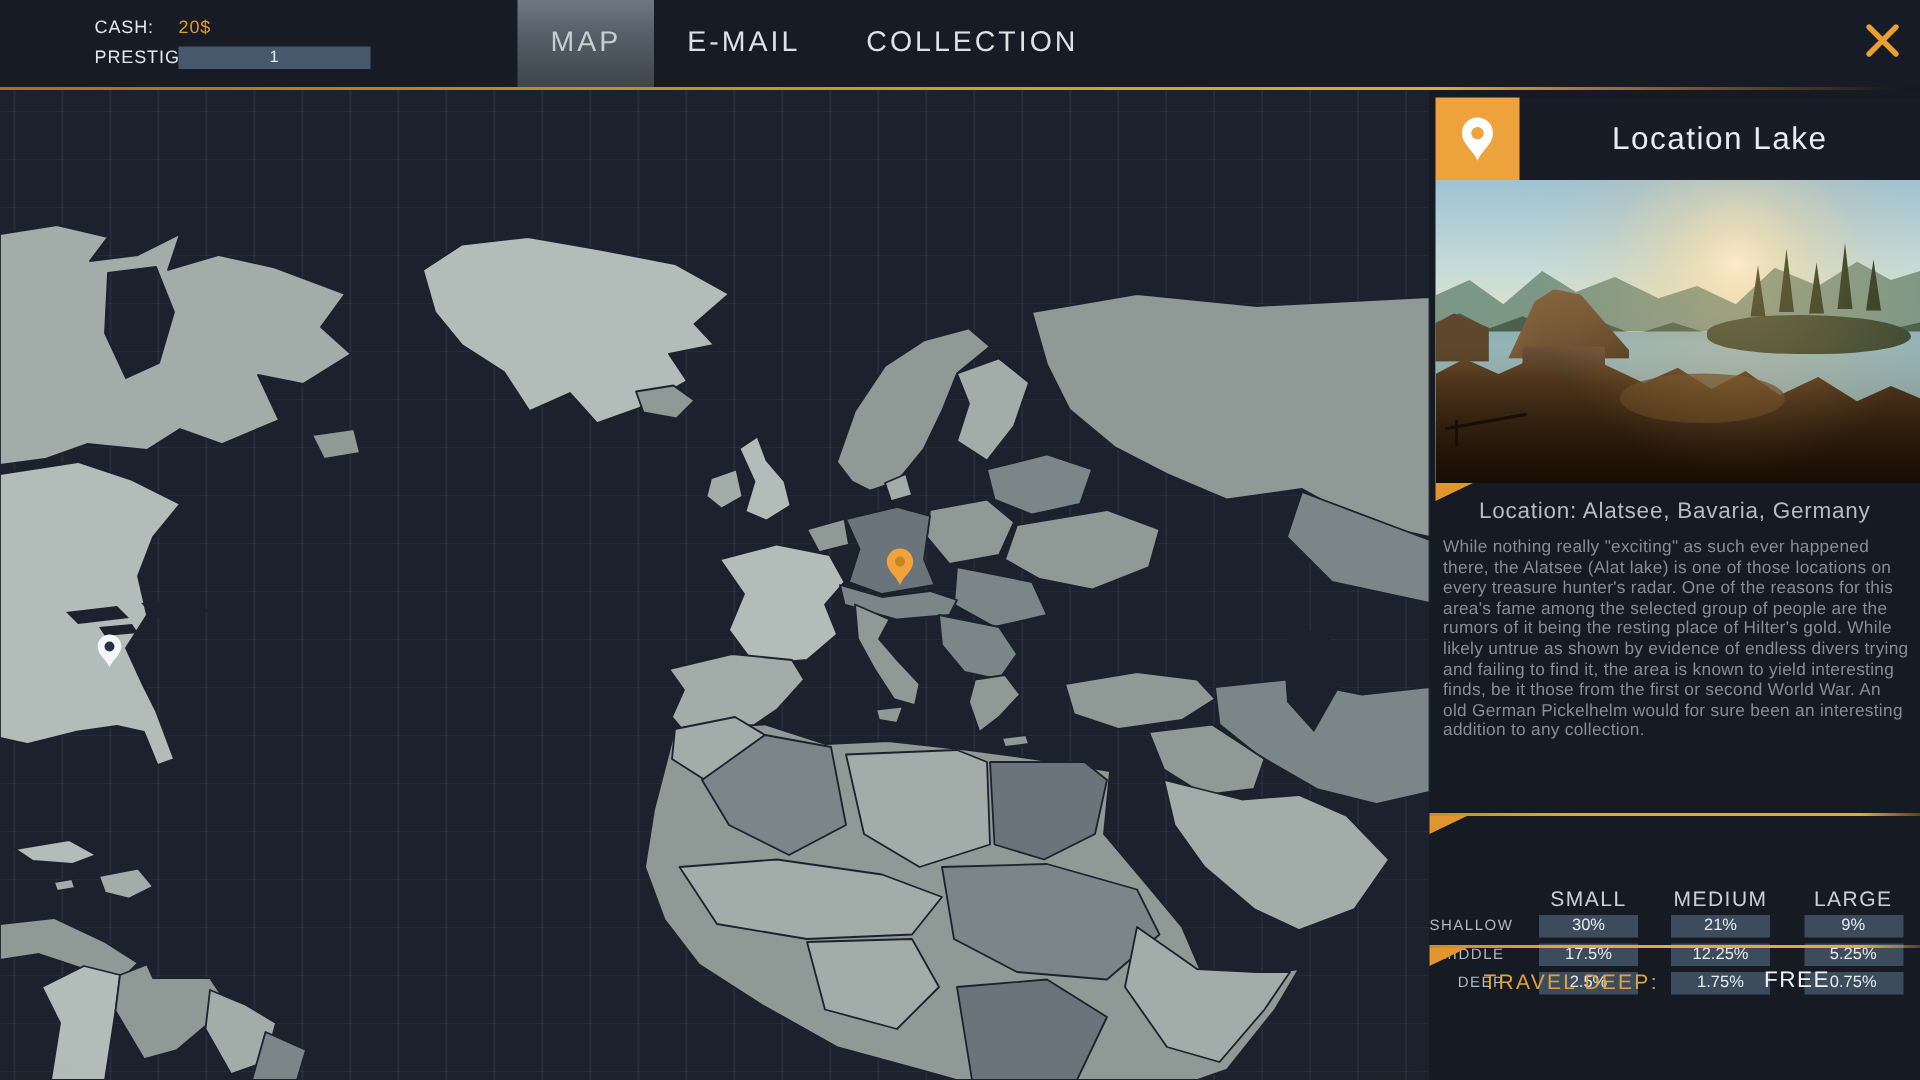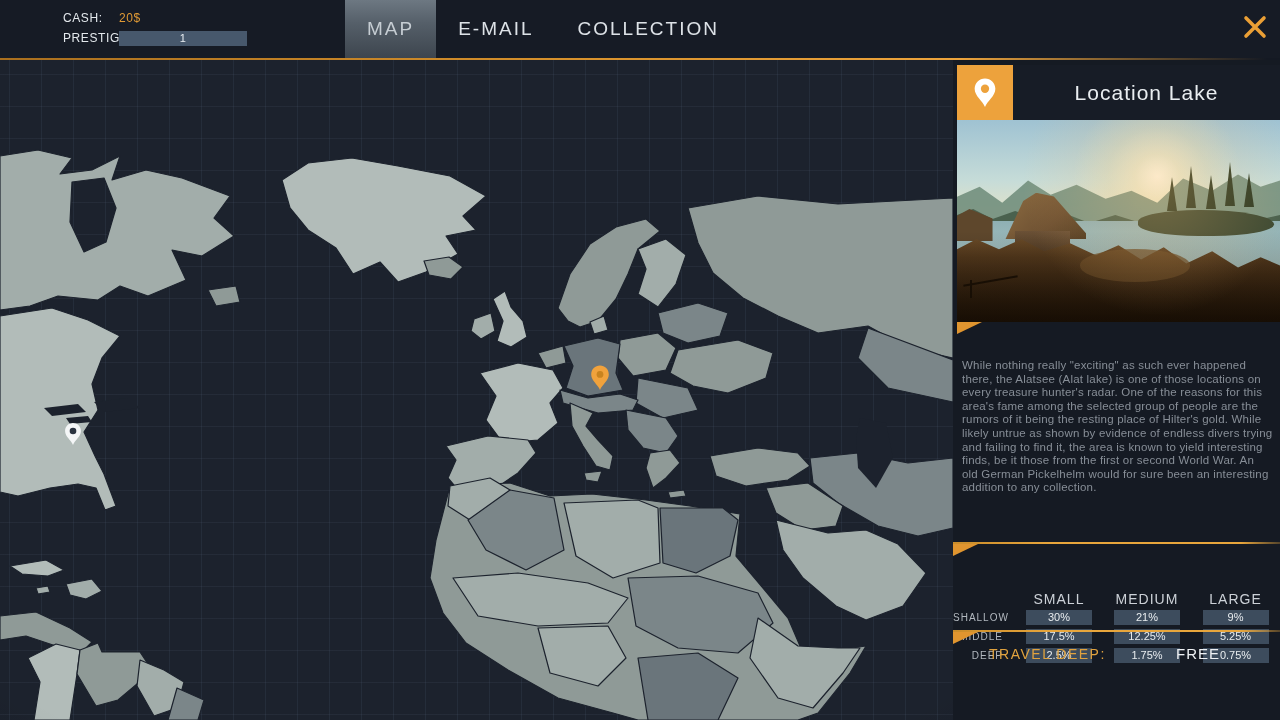--- a/index.html
+++ b/index.html
@@ -242,20 +242,21 @@
       <div class="ph-hut-roof"></div>
       <div class="ph-hut-wall"></div>
       <div class="ph-rocks"></div>
       <div class="ph-rock-hi"></div>
       <div class="ph-fence"></div>
       <div class="ph-fence2"></div>
       <div class="ph ph-glow"></div>
     </div>
     <div class="corner corner-photo"></div>
 
+    <div class="location-line">Location: Alatsee, Bavaria, Germany</div>
     <p class="desc">While nothing really "exciting" as such ever happened there, the Alatsee (Alat lake) is one of those locations on every treasure hunter's radar. One of the reasons for this area's fame among the selected group of people are the rumors of it being the resting place of Hilter's gold. While likely untrue as shown by evidence of endless divers trying and failing to find it, the area is known to yield interesting finds, be it those from the first or second World War. An old German Pickelhelm would for sure been an interesting addition to any collection.</p>
 
     <div class="sec-line line-table"></div>
     <div class="corner corner-table"></div>
 
     <div class="chance-table">
       <div class="ct-h"></div>
       <div class="ct-h">SMALL</div>
       <div class="ct-h">MEDIUM</div>
       <div class="ct-h">LARGE</div>

